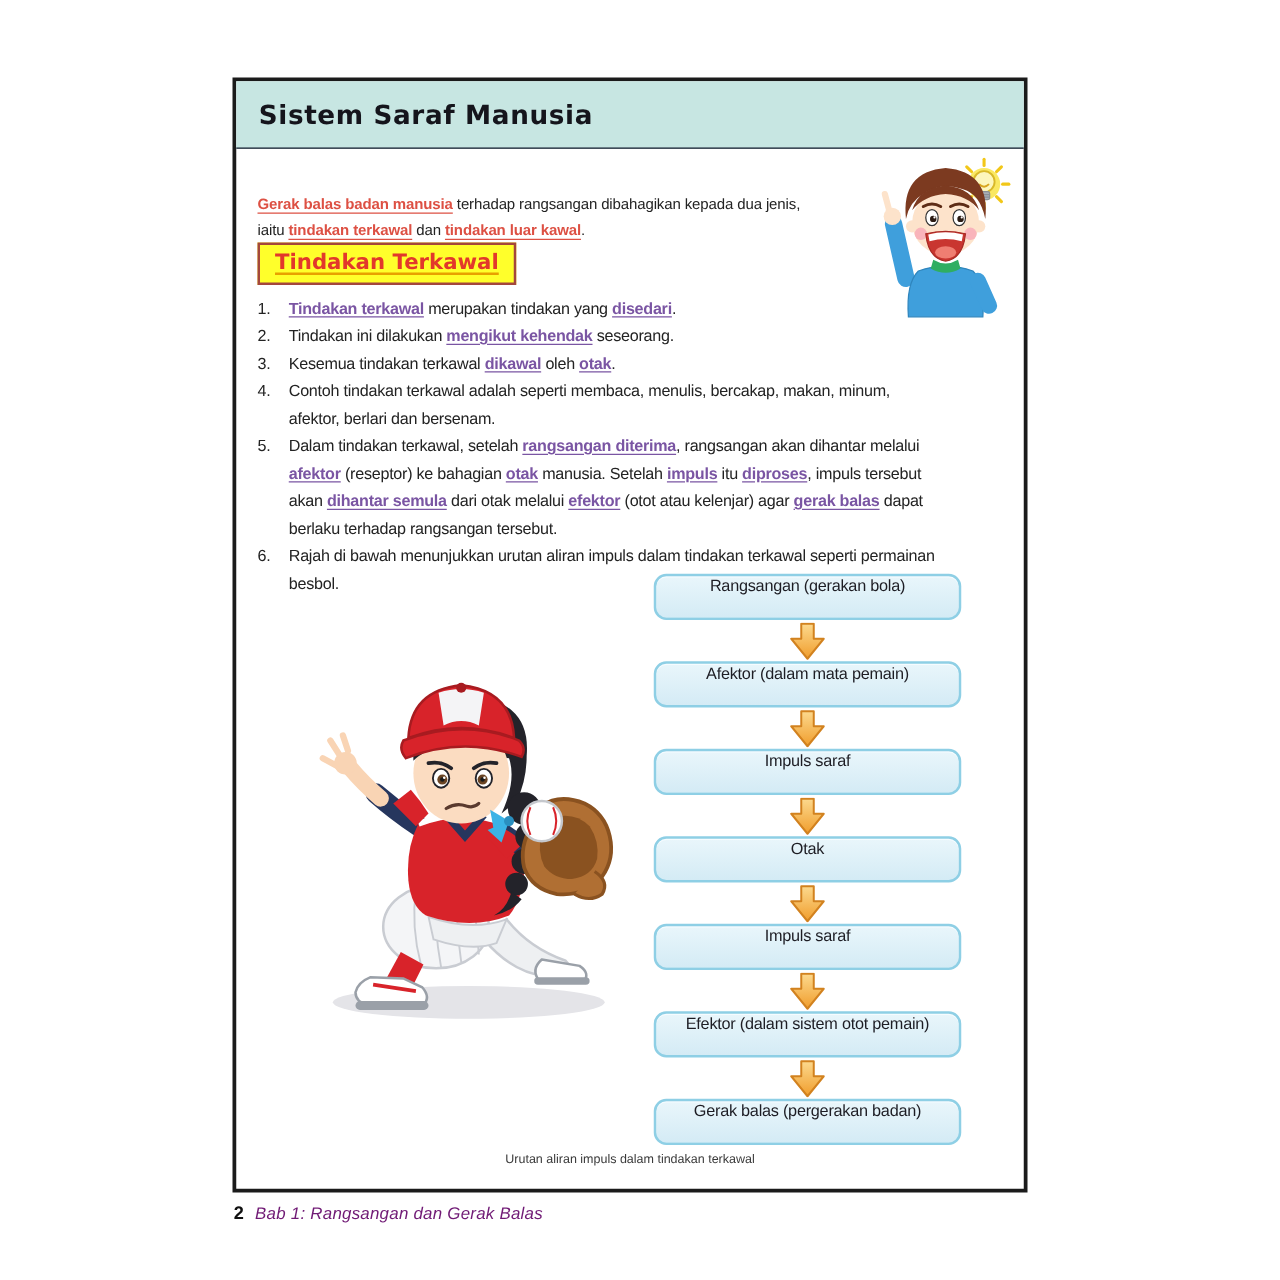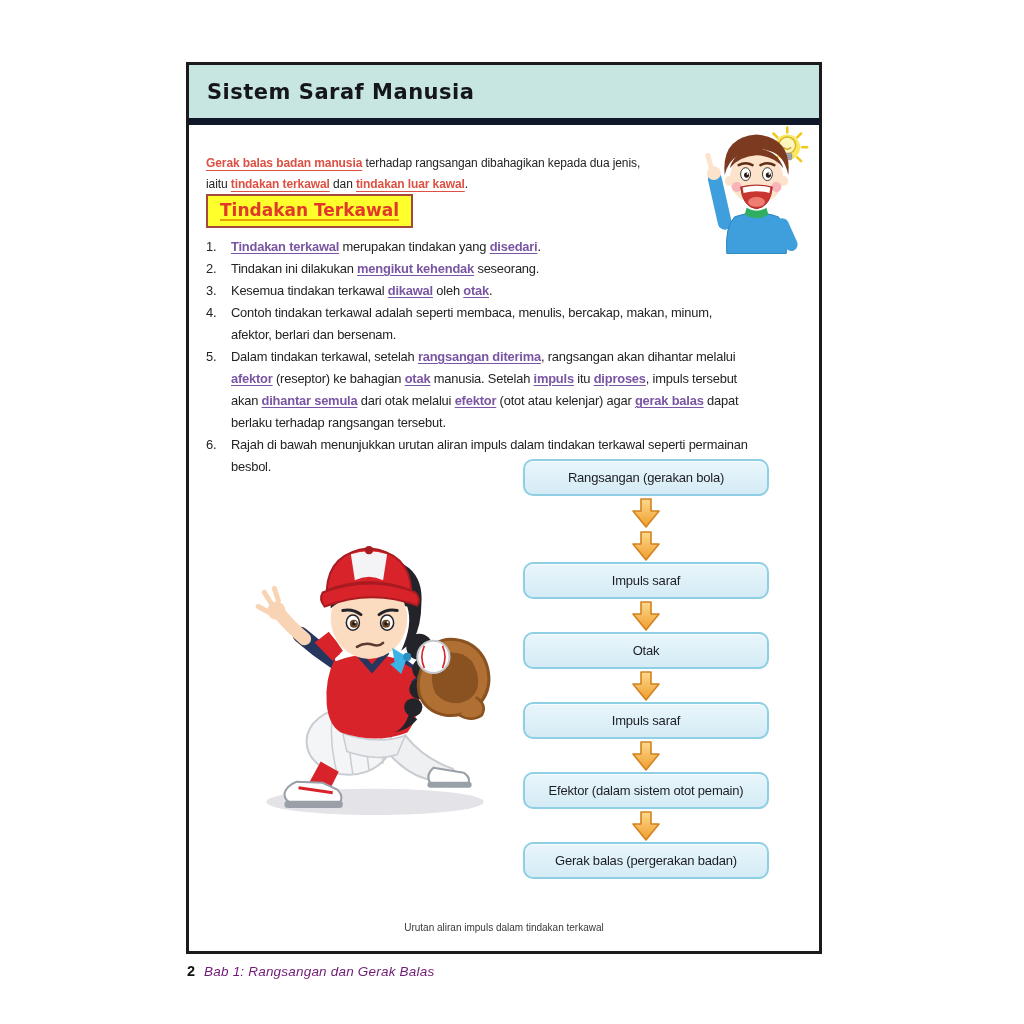--- a/index.html
+++ b/index.html
@@ -1,21 +1,21 @@
 <!DOCTYPE html>
 <html><head>
 <meta charset="utf-8">
 <style>
   html,body{margin:0;padding:0;background:#ffffff;}
   .page{position:relative;width:1024px;height:1024px;background:#ffffff;overflow:hidden;
         font-family:"Liberation Sans",sans-serif;color:#222;}
   .frame{position:absolute;left:186px;top:62px;width:630px;height:886px;
          border:3px solid #1b1b1b;background:#ffffff;}
   .header{position:absolute;left:0;top:0;right:0;height:53px;background:#c7e6e2;
-          border-bottom:7px solid #0f172a;display:flex;align-items:center;}
+          border-bottom:1px solid #0f172a;display:flex;align-items:center;}
   .title{font-family:"DejaVu Sans",sans-serif;font-weight:bold;font-size:21px;
          color:#15151c;padding-left:18px;letter-spacing:0.5px;}
   .intro{position:absolute;left:17px;top:76px;width:520px;font-size:12px;
          line-height:21px;letter-spacing:-0.1px;color:#232323;}
   .seg-red{color:#dd5043;font-weight:bold;text-decoration:underline;
            text-decoration-color:#dd5043;text-underline-offset:3px;}
   .seg-term{color:#7a55a3;font-weight:bold;text-decoration:underline;
             text-decoration-color:#7a55a3;text-underline-offset:2px;}
   .badge{position:absolute;left:17px;top:129px;background:#ffff2b;
          border:2px solid #a4473c;padding:4px 12px 6px 12px;}
@@ -24,21 +24,21 @@
          text-decoration-thickness:2px;text-underline-offset:3px;}
   .num-list{position:absolute;left:17px;top:171px;width:600px;list-style:none;
             margin:0;padding:0;font-size:12.9px;line-height:22px;letter-spacing:-0.2px;color:#232323;}
   .num-list li{display:flex;}
   .num{flex:0 0 25px;}
   .item-text{flex:1;}
   .flow{position:absolute;left:334px;top:394px;width:246px;display:flex;
         flex-direction:column;align-items:center;}
   .flow-box{box-sizing:border-box;width:246px;height:37px;border:2px solid #8ecfe5;
             border-radius:10px;background:linear-gradient(180deg,#e9f6fb 0%,#d4ebf5 100%);
-            display:flex;align-items:center;justify-content:center;
+            display:flex;justify-content:center;
             font-size:13px;color:#1d1d24;letter-spacing:-0.2px;box-shadow:inset 0 1px 0 #f6fcff;}
   .flow-arrow{height:33px;display:flex;align-items:center;justify-content:center;}
   .caption{position:absolute;left:0;right:0;top:857px;text-align:center;
            font-size:10px;color:#3a3a3a;}
   .footer{position:absolute;left:187px;top:963px;display:flex;align-items:baseline;gap:9px;}
   .page-num{font-weight:bold;font-size:14.5px;color:#111;}
   .chapter{font-style:italic;font-size:13.5px;color:#701a75;letter-spacing:0.2px;}
   .boy-wrap{position:absolute;left:506px;top:58px;width:124px;height:132px;}
   .catcher-wrap{position:absolute;left:47px;top:463px;width:272px;height:292px;}
   svg{display:block;}
@@ -208,20 +208,23 @@
   <svg width="28" height="30" viewBox="0 0 28 30">
     <defs>
       <linearGradient id="ag" x1="0" y1="0" x2="0" y2="1">
         <stop offset="0" stop-color="#fcd98e"></stop>
         <stop offset="1" stop-color="#f09d2c"></stop>
       </linearGradient>
     </defs>
     <path d="M9,1 L19,1 L19,13 L27,13 L14,29 L1,13 L9,13 Z" fill="url(#ag)" stroke="#d2821f" stroke-width="1.6" stroke-linejoin="round"></path>
   </svg>
 </div>
+        <div class="flow-box">
+          <span>Afektor (dalam mata pemain)</span>
+        </div>
         <div class="flow-arrow">
   <svg width="28" height="30" viewBox="0 0 28 30">
     <defs>
       <linearGradient id="ag" x1="0" y1="0" x2="0" y2="1">
         <stop offset="0" stop-color="#fcd98e"></stop>
         <stop offset="1" stop-color="#f09d2c"></stop>
       </linearGradient>
     </defs>
     <path d="M9,1 L19,1 L19,13 L27,13 L14,29 L1,13 L9,13 Z" fill="url(#ag)" stroke="#d2821f" stroke-width="1.6" stroke-linejoin="round"></path>
   </svg>

